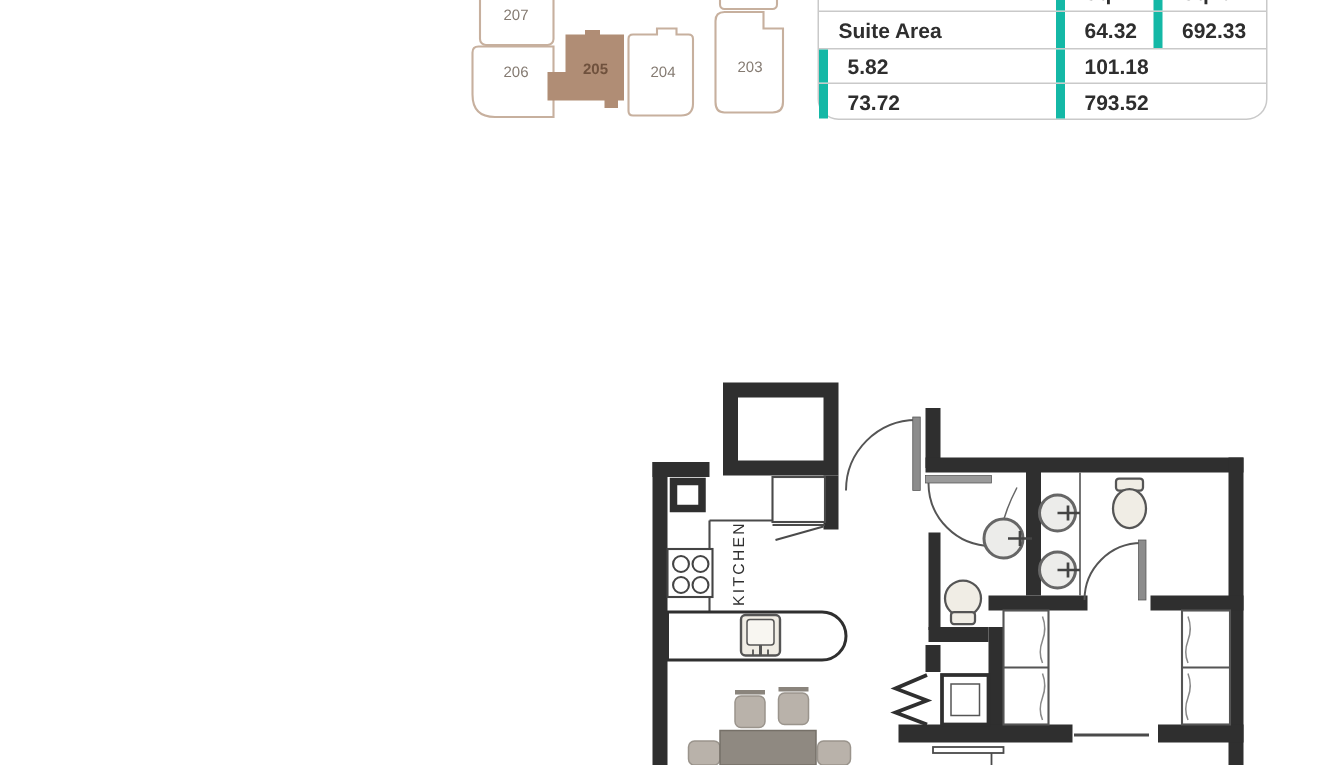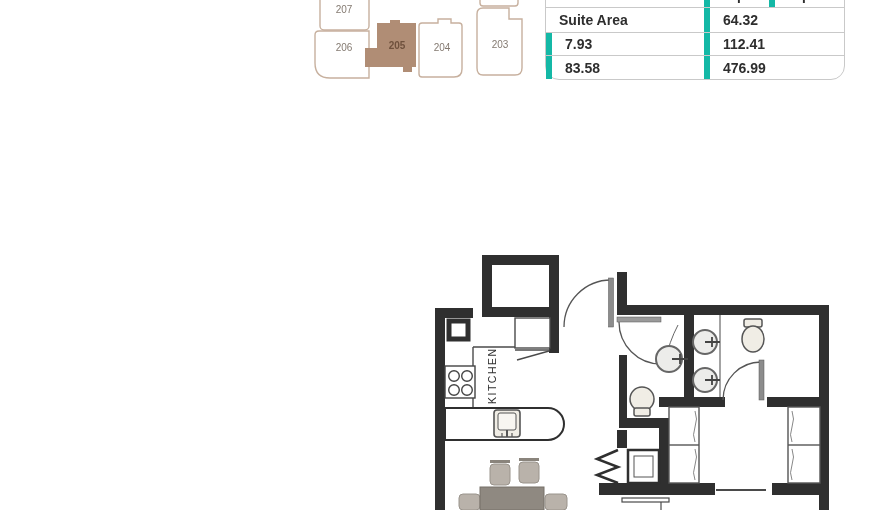--- a/index.html
+++ b/index.html
@@ -29,28 +29,29 @@
 
   <div id="area-table">
     <div class="tr hdr">
       <div class="td"></div>
       <div class="td v">Sq.m</div>
       <div class="td v">Sq.ft</div>
     </div>
     <div class="tr r1">
       <div class="td">Suite Area</div>
       <div class="td v">64.32</div>
+      <div class="td v">692.33</div>
     </div>
     <div class="tr r2">
-      <div class="td v">7.93</div>
-      <div class="td v">112.41</div>
+      <div class="td v">5.82</div>
+      <div class="td v">101.18</div>
     </div>
     <div class="tr r3">
-      <div class="td v">83.58</div>
-      <div class="td v">476.99</div>
+      <div class="td v">73.72</div>
+      <div class="td v">793.52</div>
     </div>
   </div>
 
   <svg style="position:absolute;left:280px;top:0;" width="216" height="84" viewBox="280 0 216 84">
     <g fill="#ffffff" stroke="#c7b09e" stroke-width="1.4">
 
       <g>
         <rect x="288" y="-12" width="49" height="42" rx="4"></rect>
       </g>
 

